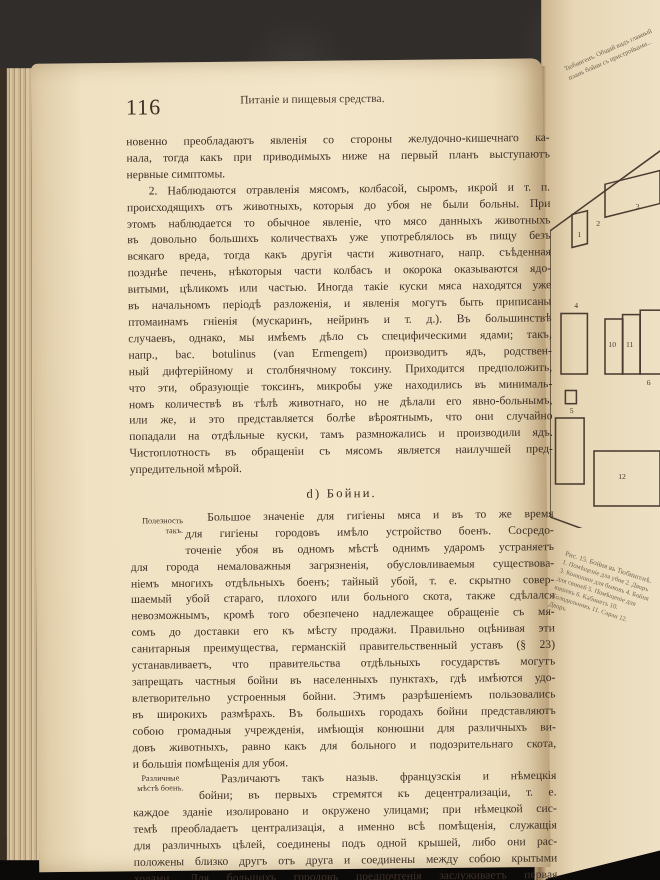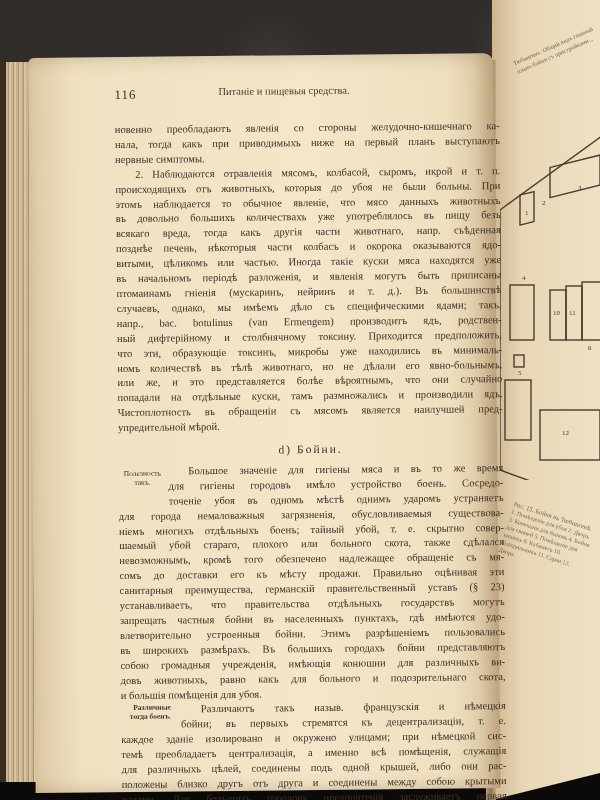--- a/index.html
+++ b/index.html
@@ -38,39 +38,39 @@
     position:absolute; left:492px; top:0; width:120px; height:800px;
     background: linear-gradient(90deg, #cdb58e 0%, #e7d7b6 25%, #efe2c6 100%);
     transform: skewY(-14deg);
     transform-origin: top left;
   }
   .gutter {
     position:absolute; left:486px; top:60px; width:10px; height:740px;
     background: linear-gradient(90deg, #b99f77, #8c7252, #c5ab83);
   }
   .page-number {
-    position:absolute; left:86px; top:30px; font-size:13px; color:#3b2f25; letter-spacing:1px;
+    position:absolute; left:86px; top:30px; font-size:20px; color:#3b2f25; letter-spacing:1px;
   }
   .header-title {
     position:absolute; left:190px; top:30px; font-size:10.5px; color:#4a3c31;
   }
   .body-text {
     position:absolute; left:86px; top:66px; width:385px;
     font-size:10.6px; line-height:14.9px; color:#3e3128;
     text-align:justify;
   }
   .body-text p { margin:0; }
   .line { display:block; white-space:nowrap; overflow:hidden; text-align:justify; text-align-last:justify; }
   .line.last { text-align-last:left; }
   .indent { text-indent:20px; }
   .section-heading {
     text-align:center; letter-spacing:2px; font-size:11.5px; margin:8px 0 6px 0; color:#3b2f25;
   }
   .margin-note {
-    position:absolute; font-size:7.5px; line-height:9px; color:#3e3128; text-align:center; width:60px;
+    position:absolute; font-size:7.5px; line-height:9px; color:#3e3128; text-align:right; width:60px;
   }
   .plan {
     position:absolute; left:500px; top:90px; width:110px; height:390px;
   }
   .plan svg { width:100%; height:100%; }
   .right-text-top {
     position:absolute; left:512px; top:60px; width:90px; font-size:6px; line-height:9px; color:#5a4a3a;
     transform: rotate(-24deg); transform-origin:top left; opacity:.85;
   }
   .right-text-bottom {
@@ -186,20 +186,20 @@
 
     <p style="position:relative;">
       <span class="line" style="padding-left:80px;">Различаютъ такъ назыв. французскія и нѣмецкія</span>
       <span class="line" style="padding-left:60px;">бойни; въ первыхъ стремятся къ децентрализаціи, т. е.</span>
       <span class="line">каждое зданіе изолировано и окружено улицами; при нѣмецкой сис-</span>
       <span class="line">темѣ преобладаетъ централизація, а именно всѣ помѣщенія, служащія</span>
       <span class="line">для различныхъ цѣлей, соединены подъ одной крышей, либо они рас-</span>
       <span class="line">положены близко другъ отъ друга и соединены между собою крытыми</span>
       <span class="line">ходами. Для большихъ городовъ предпочтенія заслуживаетъ первая</span>
 
-      <span class="margin-note" style="left:0; top:0; width:50px; text-align:right;font-weight:bold;">
+      <span class="margin-note" style="left:0; top:0; width:50px; text-align:center;">
         <span style="display:block">Различные</span>
-        <span style="display:block">тогда боенъ.</span>
+        <span style="display:block">мѣстѣ боенъ.</span>
       </span>
     </p>
 
   </div>
 </div>
 
 </body></html>

